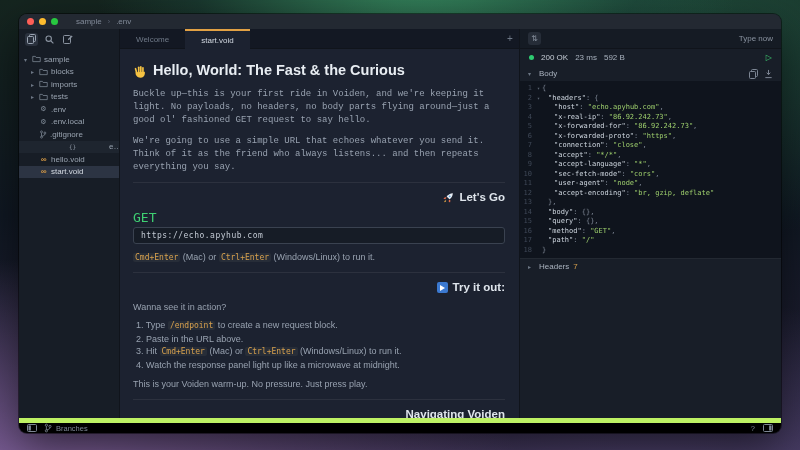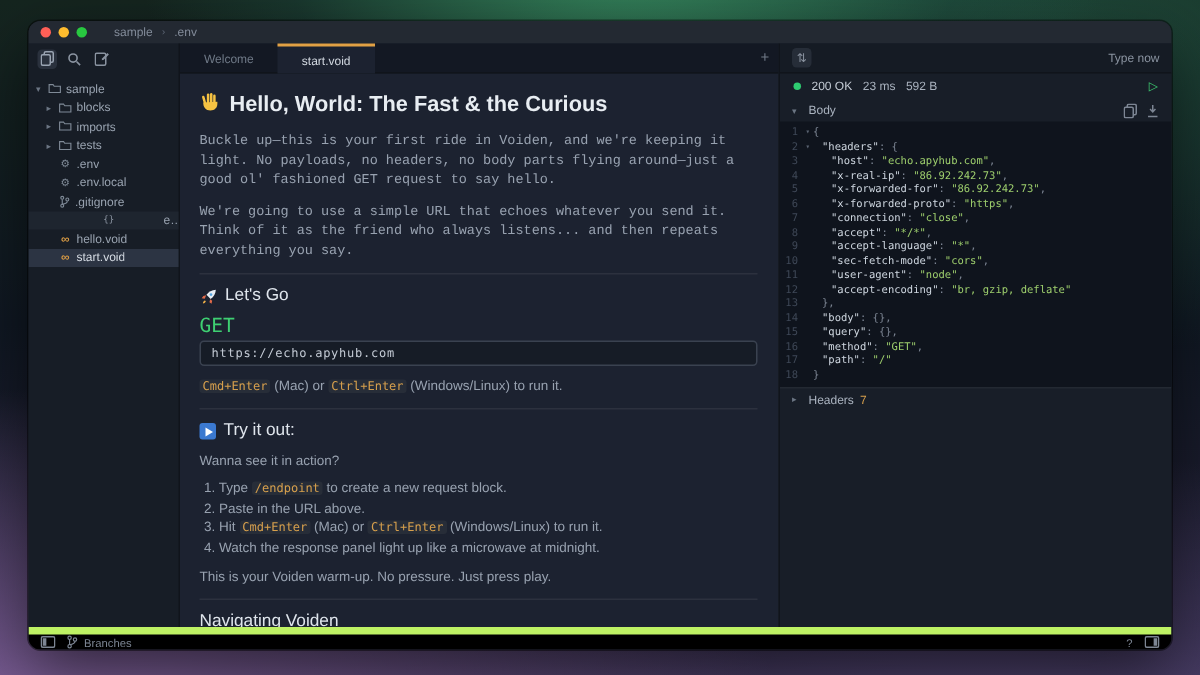--- a/index.html
+++ b/index.html
@@ -55,24 +55,24 @@
   .tlabel { overflow:hidden; text-overflow:ellipsis; }
 
   
   .editor-col { flex:1; min-width:0; display:flex; flex-direction:column; background:#1c2230; }
   .tabbar { height:20px; flex:0 0 20px; background:#131823; display:flex; align-items:stretch; border-bottom:1px solid #10141b; }
   .tab { padding:0 16px; display:flex; align-items:center; font-size:8px; color:#6f7987; border-top:2px solid transparent; }
   .tab.active { background:#1c2230; color:#d3d9e1; border-top:2px solid #e2a144; margin-bottom:-1px; }
   .tab-add { margin-left:auto; width:18px; display:flex; align-items:center; justify-content:center; color:#6f7987; font-size:10px; }
   .editor-content { flex:1; overflow:hidden; padding:8px 14px 0 13px; font-size:9px; line-height:13px; color:#98a2b0; }
 
-  h1.doc { font-size:14.5px; line-height:18px; color:#e8edf2; display:flex; align-items:flex-start; gap:6px; margin:4px 0 9px; font-weight:bold; }
+  h1.doc { font-size:14.5px; line-height:18px; color:#e8edf2; display:flex; align-items:flex-end; gap:6px; margin:4px 0 9px; font-weight:bold; }
   .editor-content p { margin-bottom:8px;font-family:Liberation Mono, monospace; }
   .section { border-top:1px solid rgba(255,255,255,.07); margin-top:8px; padding-top:8px; }
-  h2.doc { font-size:11.5px; color:#dfe5ec; display:flex; align-items:center; gap:5px; margin-bottom:7px; font-weight:normal; }
+  h2.doc { font-size:11.5px; color:#dfe5ec; display:flex; align-items:center; gap:5px; margin-bottom:7px; font-weight:bold;justify-content:flex-end; }
   .get-label { font-family:"DejaVu Sans Mono", monospace; font-size:13px; font-weight:normal; color:#3ecf72; margin-bottom:3px; }
   .url-input { width:100%; display:block; background:#161c26; border:1px solid #3a4250; border-radius:3px; height:17px;
     color:#c3cad4; font-family:"DejaVu Sans Mono", monospace; font-size:8px; letter-spacing:.5px; padding:0 7px; outline:none; }
   .hint { margin-top:7px; }
   .chip { font-family:"DejaVu Sans Mono", monospace; font-size:8px; color:#d7a04d; background:#272d38; border-radius:2px; padding:0 2px; }
   ol.steps { margin:5px 0 0 3px; list-style:none; counter-reset:s; }
   ol.steps li { counter-increment:s; line-height:12.5px; }
   ol.steps li::before { content:counter(s) ". "; }
   .outro { margin-top:7px; }
   table.doc { width:100%; border-collapse:collapse; margin-top:1px; font-size:8.5px; color:#9aa4b2; }

